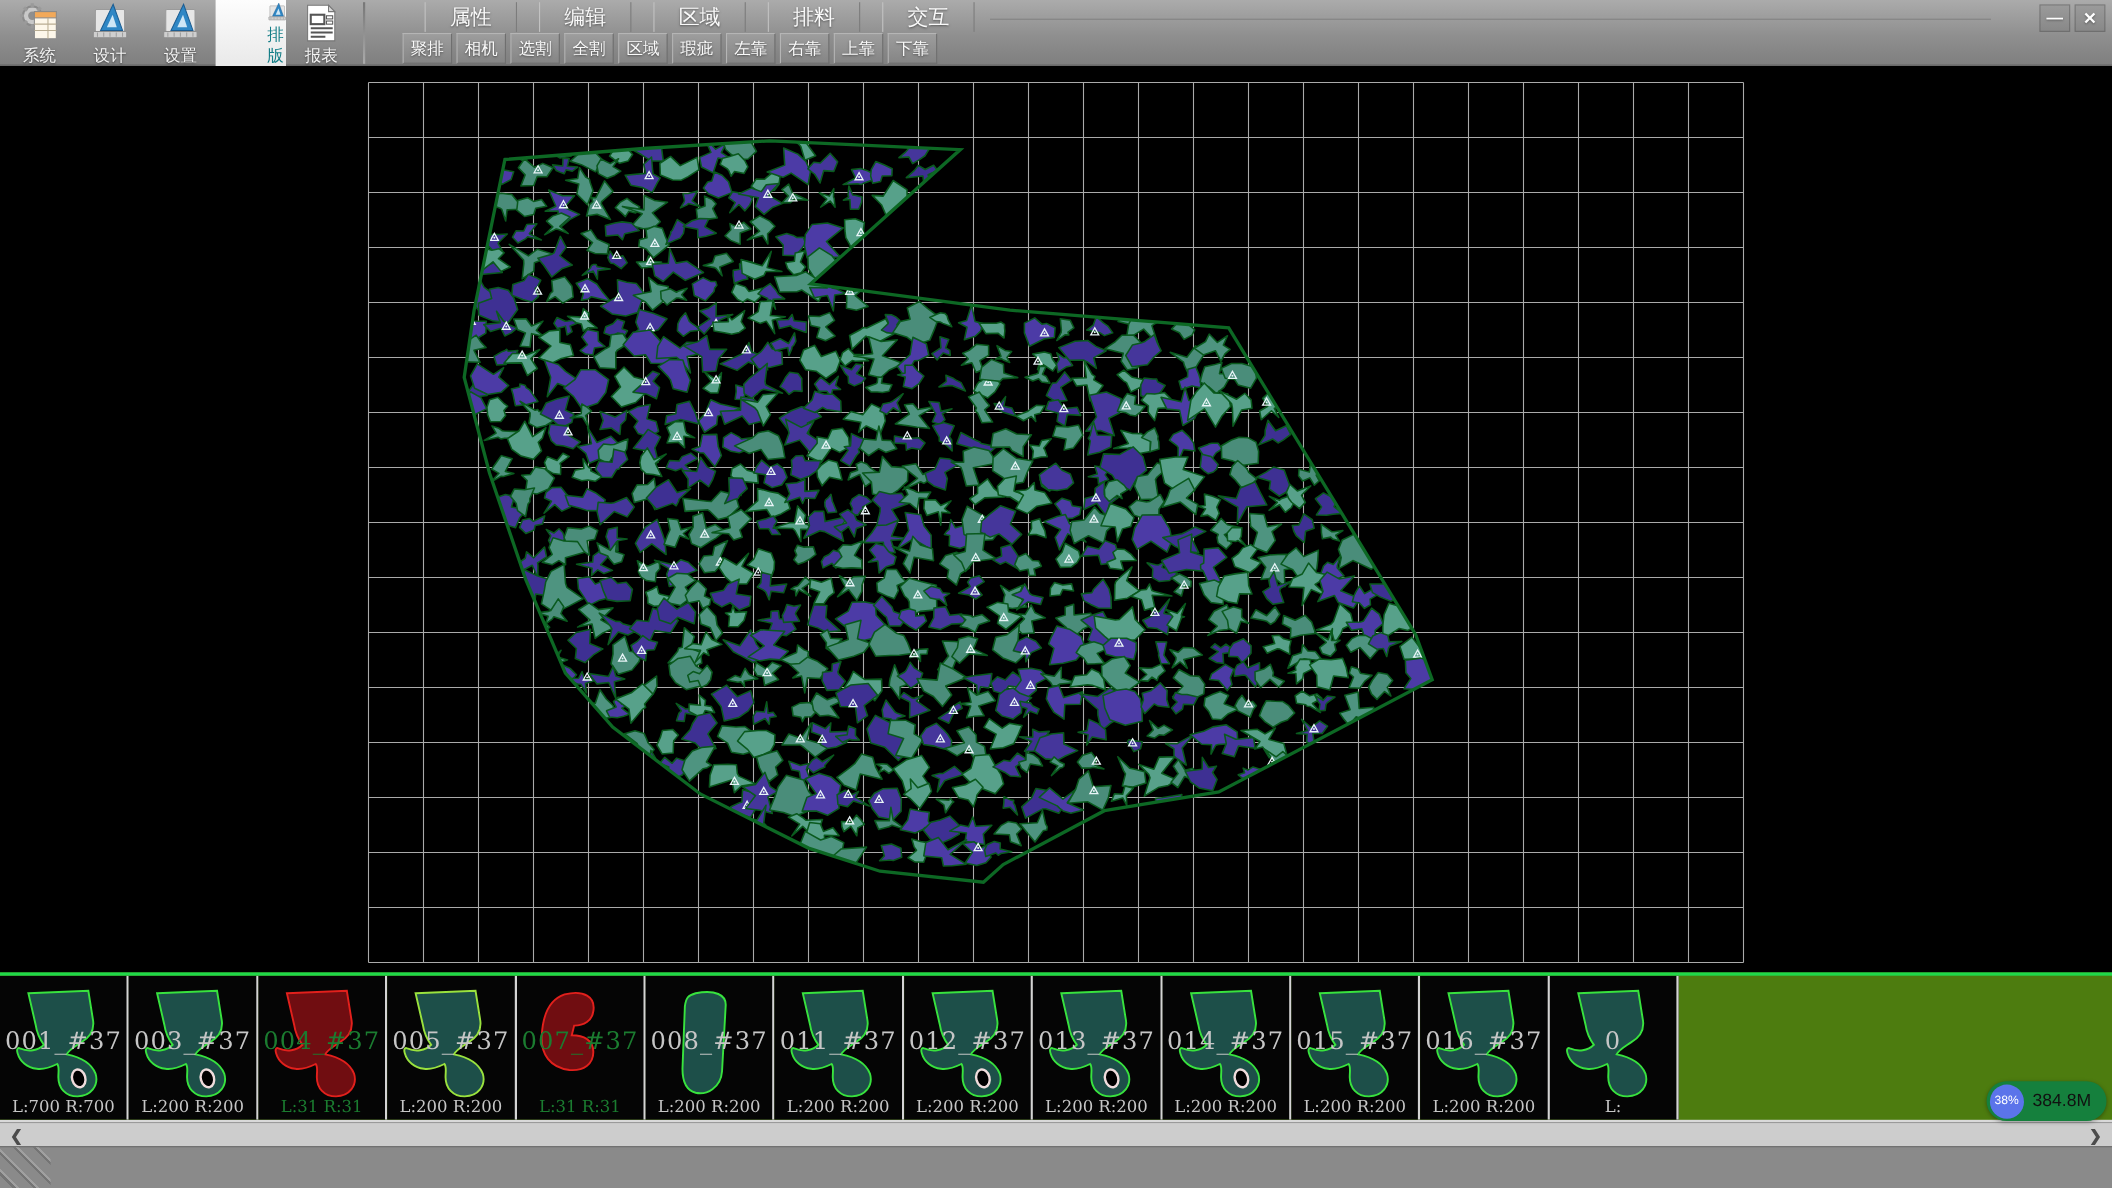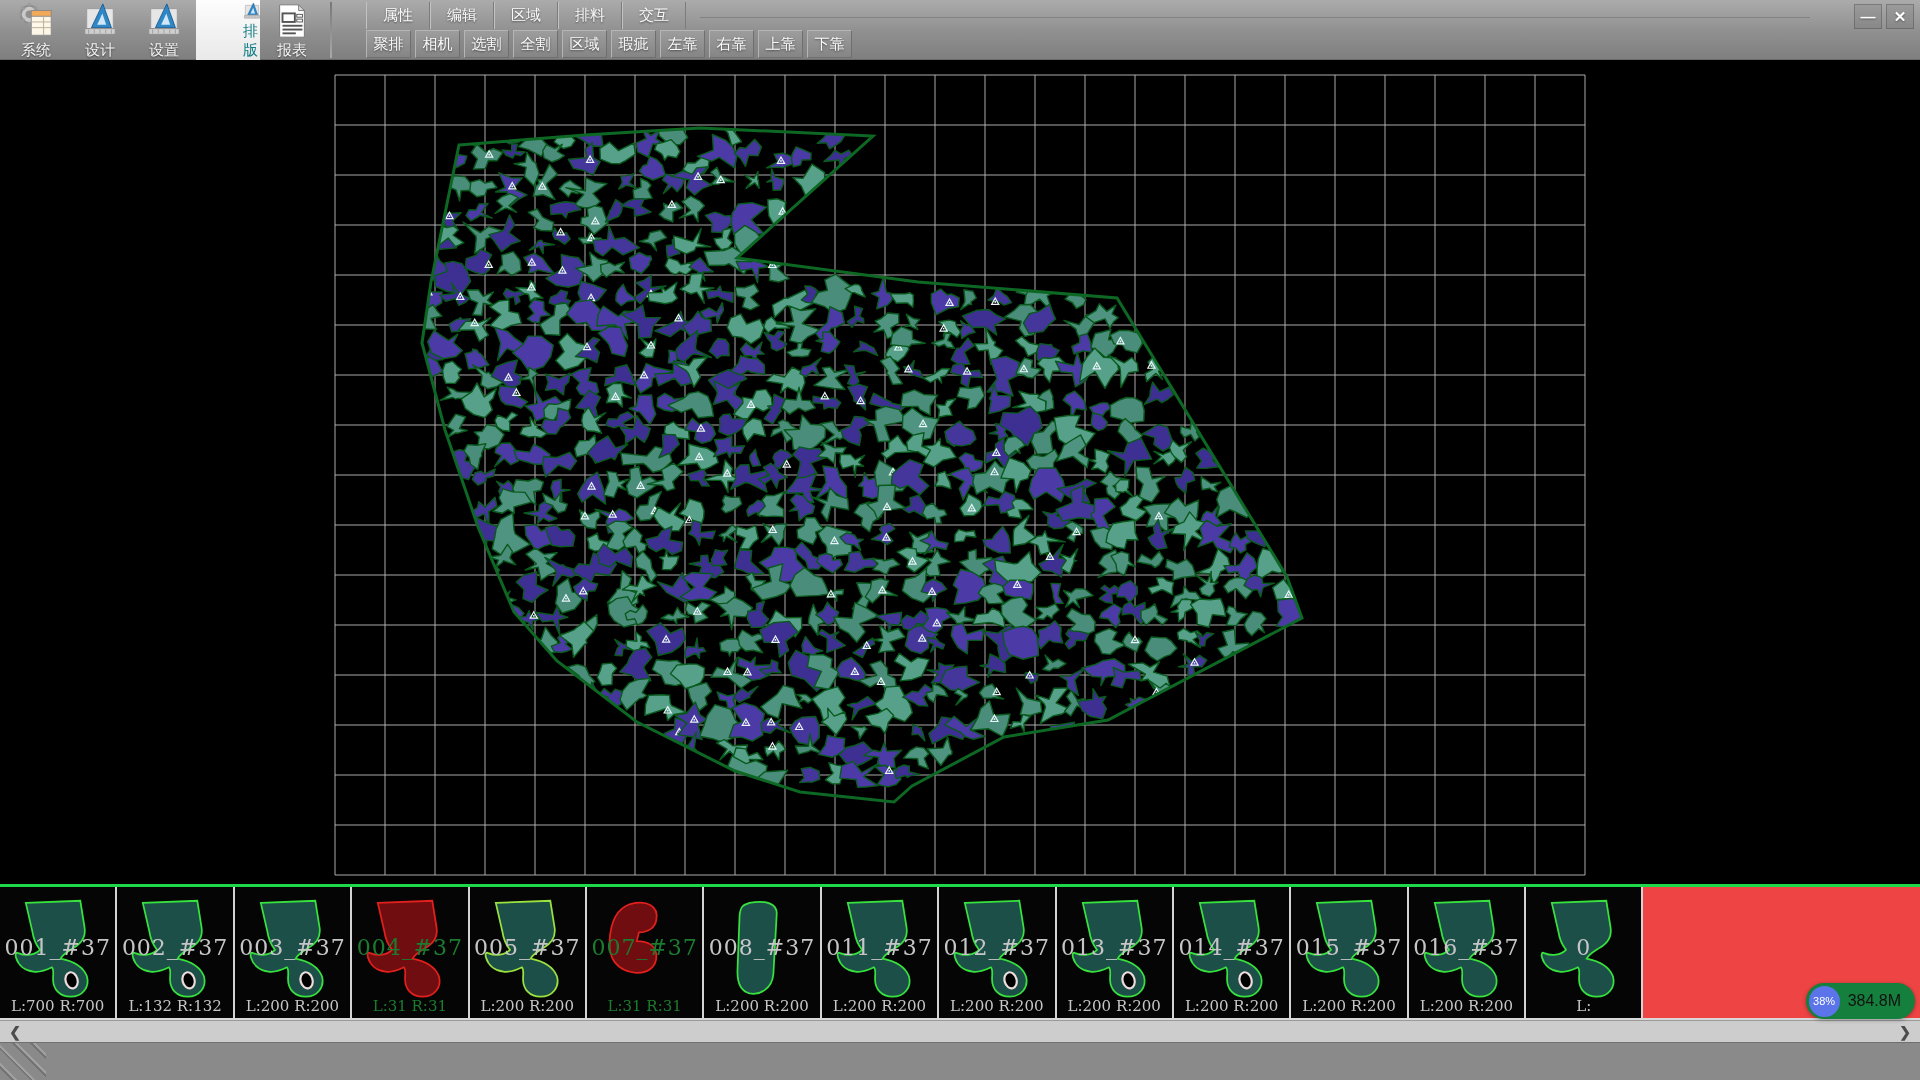--- a/index.html
+++ b/index.html
@@ -14,43 +14,43 @@
   .navbtn { width:64px; height:60px; display:flex; flex-direction:column; align-items:center;
     justify-content:flex-end; padding-top:2px; cursor:default; }
   .navbtn.sel { background:linear-gradient(#fdfdfd,#e9e9e9);padding-left:47px; }
   .navbtn .nlabel { font-size:15px; color:#f4f4f4; text-shadow:0 1px 2px rgba(0,0,0,.55); margin-top:1px; }
   .navbtn.sel .nlabel { color:#127d86; text-shadow:none; }
   .nav-div { width:2px; height:56px; margin:2px 6px 0 6px;
     background:linear-gradient(#777,#aaa); }
 
   .menus { display:flex; flex-direction:column; flex:1; padding-top:2px; }
   .tabrow { display:flex; height:27px; margin-left:28px; align-items:stretch; }
-  .tab { width:64px; display:flex; align-items:center; justify-content:center;
-    font-size:15px; color:#fafafa; text-shadow:0 1px 2px rgba(0,0,0,.5);
-    border-left:1px solid #c2c2c2; border-right:1px solid #7c7c7c; }
+  .tab { width:84px; display:flex; align-items:center; justify-content:center;
+    font-size:19px; color:#fafafa; text-shadow:0 1px 2px rgba(0,0,0,.5);
+    border-left:1px solid #c2c2c2; border-right:1px solid #7c7c7c;margin-left:20px; }
   .tab:first-child{ border-left:1px solid #c2c2c2; }
   .tabrow-spacer { flex:1; align-self:center; height:4px; margin:0 110px 0 14px;
     border-top:1px solid #9d9d9d; border-bottom:1px solid #828282; }
   .btnrow { display:flex; height:28px; margin:1px 0 0 28px; }
   .toolbtn { width:45px; margin-right:4px; display:flex; align-items:center; justify-content:center;
     font-size:15px; color:#fafafa; text-shadow:0 1px 2px rgba(0,0,0,.5);
     background:linear-gradient(#9d9d9d,#858585);
     border:1px solid; border-color:#b5b5b5 #6f6f6f #6f6f6f #b5b5b5; }
 
   .winbtns { position:absolute; right:6px; top:4px; display:flex; gap:4px; }
   .winbtn { width:28px; height:25px; display:flex; align-items:center; justify-content:center;
     color:#fff; font-size:15px; font-weight:bold; text-shadow:0 1px 2px rgba(0,0,0,.4);
     background:rgba(0,0,0,.07); border:1px solid rgba(60,60,60,.35); }
 
   
   .canvas-wrap { position:absolute; left:0; top:60px; width:1920px; height:824px; background:#000; }
 
   
   .thumbstrip { position:absolute; left:0; top:884px; width:1920px; height:136px;
-    background:#ef4444; border-top:3px solid #1fd84a; border-bottom:2px solid #d9d9d9;
+    background:#4d7c0f; border-top:3px solid #1fd84a; border-bottom:2px solid #d9d9d9;
     display:flex; overflow:hidden; }
   .thumb { position:relative; flex:none; width:117.4px; height:131px; background:#050505;
     border-right:2px solid #d4d4d4; }
   .thumb svg { position:absolute; left:4px; top:3px; }
   .thumb-label { position:absolute; left:0; right:0; top:48px; text-align:center;
     font-family:"DejaVu Serif", serif; font-size:22px; letter-spacing:1px; pointer-events:none; }
   .thumb-counts { position:absolute; left:0; right:0; bottom:3px; text-align:center;
     font-family:"DejaVu Serif", serif; font-size:15px; pointer-events:none; }
 
   
@@ -1048,28 +1048,20 @@
         <ellipse cx="62" cy="76" rx="5.5" ry="7.5" transform="rotate(-15 62 76)" fill="#000" stroke="#efdcdc" stroke-width="2"></ellipse>
       </svg>
       <div class="thumb-label" style="color: rgb(198, 198, 198);">001_#37</div>
       <div class="thumb-counts" style="color: rgb(198, 198, 198);">L:700 R:700</div>
     </div>
     <div class="thumb">
       <svg width="109" height="124" viewBox="0 0 100 100" preserveAspectRatio="xMidYMid meet">
         <path d="M20,5 L70,3 L74,28 C75,36 71,42 64,46 C58,50 54,52 52,56 C62,58 72,62 76,72 C79,82 72,91 61,91 C51,91 45,84 45,75 C45,70 46,66 44,64 C40,66 34,69 27,68 C19,67 13,62 11,55 C10,52 11,50 13,51 C20,54 28,53 33,48 C30,44 27,38 26,31 Z" fill="#1d4f49" stroke="#38e23e" stroke-width="1.6"></path>
         <ellipse cx="62" cy="76" rx="5.5" ry="7.5" transform="rotate(-15 62 76)" fill="#000" stroke="#efdcdc" stroke-width="2"></ellipse>
       </svg>
-      <div class="thumb-label" style="color: rgb(198, 198, 198);">002_#37</div>
-      <div class="thumb-counts" style="color: rgb(198, 198, 198);">L:132 R:132</div>
-    </div>
-    <div class="thumb">
-      <svg width="109" height="124" viewBox="0 0 100 100" preserveAspectRatio="xMidYMid meet">
-        <path d="M20,5 L70,3 L74,28 C75,36 71,42 64,46 C58,50 54,52 52,56 C62,58 72,62 76,72 C79,82 72,91 61,91 C51,91 45,84 45,75 C45,70 46,66 44,64 C40,66 34,69 27,68 C19,67 13,62 11,55 C10,52 11,50 13,51 C20,54 28,53 33,48 C30,44 27,38 26,31 Z" fill="#1d4f49" stroke="#38e23e" stroke-width="1.6"></path>
-        <ellipse cx="62" cy="76" rx="5.5" ry="7.5" transform="rotate(-15 62 76)" fill="#000" stroke="#efdcdc" stroke-width="2"></ellipse>
-      </svg>
       <div class="thumb-label" style="color: rgb(198, 198, 198);">003_#37</div>
       <div class="thumb-counts" style="color: rgb(198, 198, 198);">L:200 R:200</div>
     </div>
     <div class="thumb">
       <svg width="109" height="124" viewBox="0 0 100 100" preserveAspectRatio="xMidYMid meet">
         <path d="M20,5 L70,3 L74,28 C75,36 71,42 64,46 C58,50 54,52 52,56 C62,58 72,62 76,72 C79,82 72,91 61,91 C51,91 45,84 45,75 C45,70 46,66 44,64 C40,66 34,69 27,68 C19,67 13,62 11,55 C10,52 11,50 13,51 C20,54 28,53 33,48 C30,44 27,38 26,31 Z" fill="#700d11" stroke="#e2201c" stroke-width="1.6"></path>
       </svg>
       <div class="thumb-label" style="color: rgb(27, 124, 48);">004_#37</div>
       <div class="thumb-counts" style="color: rgb(27, 124, 48);">L:31 R:31</div>
     </div>

